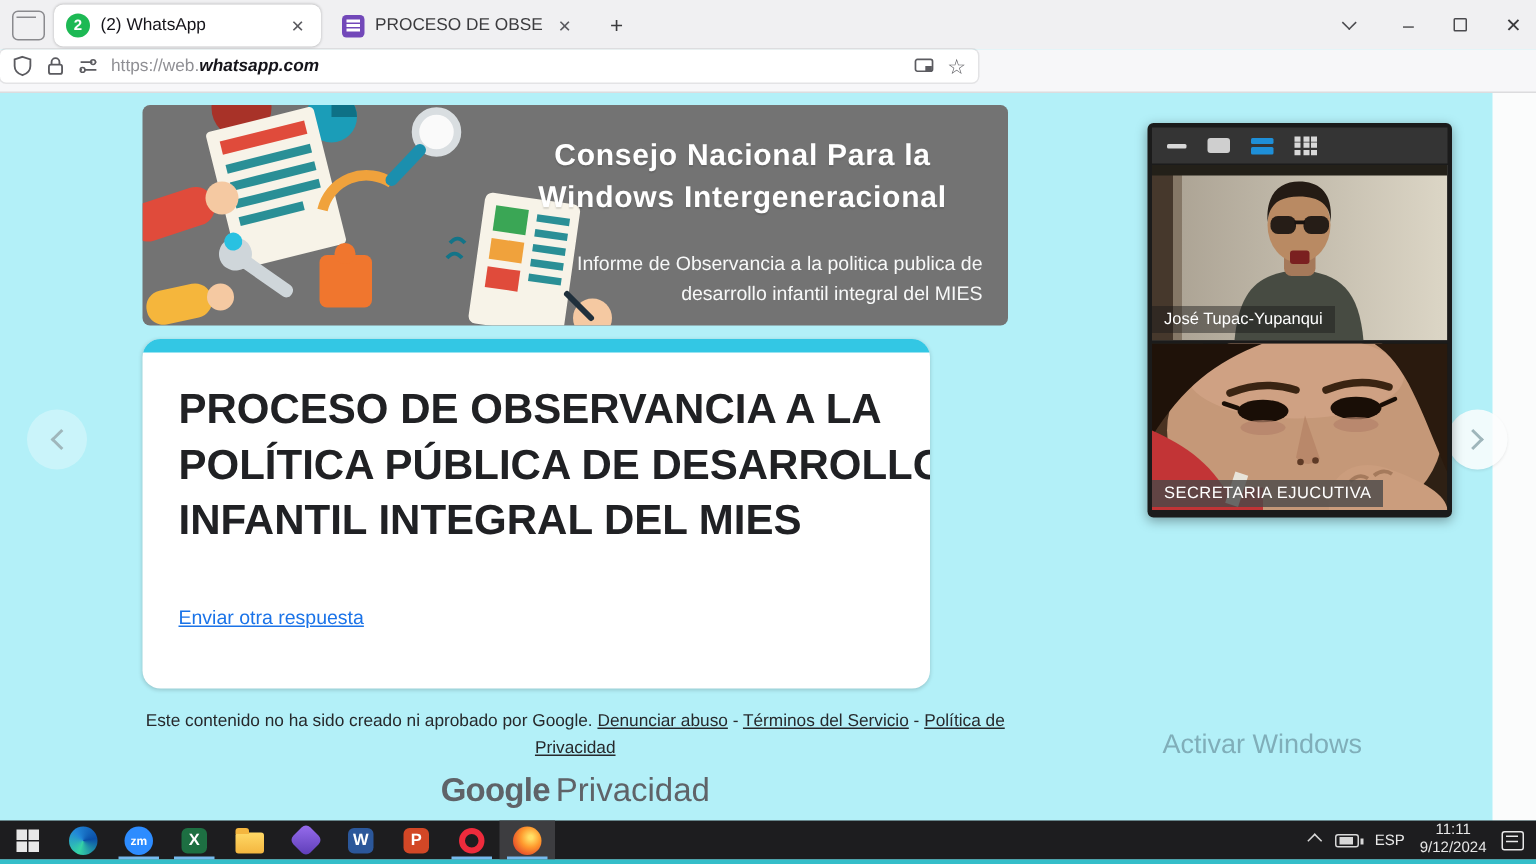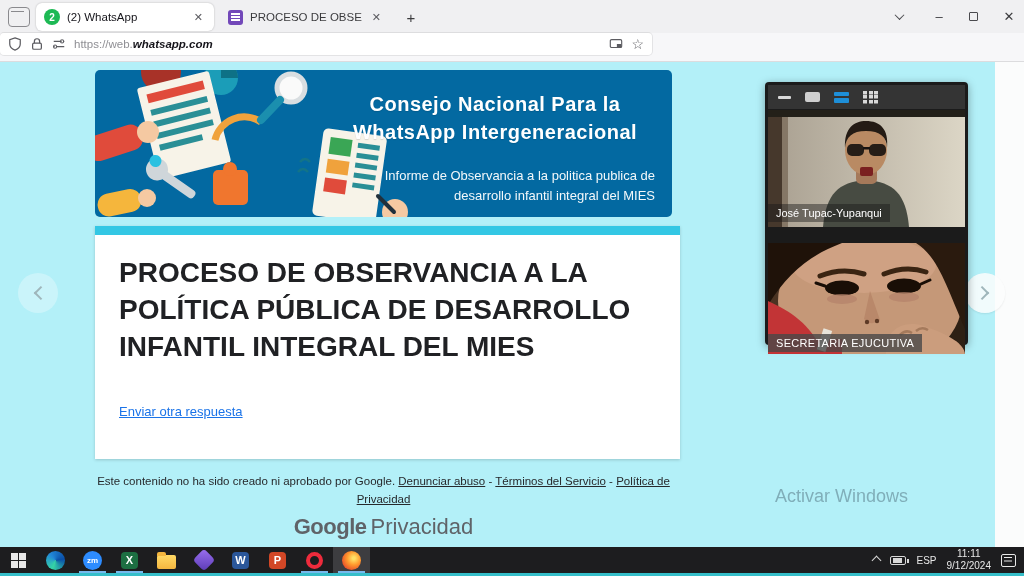--- a/index.html
+++ b/index.html
@@ -51,29 +51,29 @@
   .mini-ic { width:14px; height:14px; flex:0 0 14px; }
   #urlbar .spacer { flex:1; }
   .tb-ic { top:36px; width:26px; height:24px; display:flex; align-items:center;
       justify-content:center; color:#3b3b3e; border-radius:4px; font-size:14px;}
 
   
   #content { left:0; top:62px; width:1024px; height:485px; background:#b3f0f8; }
   #gutter { left:995px; top:0; width:29px; height:485px; background:#fbfcfc; }
 
   #banner { left:95px; top:8px; width:577px; height:147px; border-radius:5px;
-      background:#0369a1; overflow:hidden; }
+      background:#737373; overflow:hidden; }
   #banner-title { left:238px; top:20px; width:324px; text-align:center; color:#fff;
       font-size:20px; font-weight:bold; letter-spacing:.5px; line-height:1.4;
       text-shadow:0 1px 1px rgba(0,0,0,.12);}
   #banner-sub { left:248px; top:96px; width:312px; text-align:right; color:#fdfefe;
       font-size:13px; line-height:1.55; opacity:.96;}
 
-  #card { left:95px; top:164px; width:585px; height:233px; background:#fff;
-      border-radius:0; box-shadow:0 1px 3px rgba(0,0,0,.18); overflow:hidden;}
+  #card { left:95px; top:164px; width:525px; height:233px; background:#fff;
+      border-radius:12px; box-shadow:0 1px 3px rgba(0,0,0,.18); overflow:hidden;}
   #card .topbar { height:9px; background:#33c7e4; }
   #card .inner { padding:20px 24px 0 24px; }
   #form-title { font-size:28px; font-weight:bold; color:#202124; line-height:1.32;
       width:535px; }
   #form-confirm { margin-top:26px; font-size:13px; color:#202124; }
   #form-resubmit { display:inline-block; margin-top:38px; font-size:13px;
       color:#1a73e8; text-decoration:underline; }
 
   #footer { left:95px; top:410px; width:577px; text-align:center; font-size:11.5px;
       color:#27292c; line-height:1.6; }
@@ -109,21 +109,21 @@
       background-image:
         linear-gradient(#d8d8d8 0 0),linear-gradient(#d8d8d8 0 0),linear-gradient(#d8d8d8 0 0),
         linear-gradient(#d8d8d8 0 0),linear-gradient(#d8d8d8 0 0),linear-gradient(#d8d8d8 0 0),
         linear-gradient(#d8d8d8 0 0),linear-gradient(#d8d8d8 0 0),linear-gradient(#d8d8d8 0 0);
       background-size:4px 3.5px;
       background-position:0 0,5.5px 0,11px 0, 0 4.8px,5.5px 4.8px,11px 4.8px,
         0 9.6px,5.5px 9.6px,11px 9.6px;
       background-repeat:no-repeat;}
   .vfeed { position:relative; width:197px; overflow:hidden; }
   #vfeed1 { height:117px; margin-top:1px; }
-  #vfeed2 { height:114px; margin-top:16px; }
+  #vfeed2 { height:114px; margin-top:2px; }
   .vlabel { position:absolute; left:0; bottom:5px; color:#fff; font-size:11px;
       padding:3px 8px; }
   #vlabel1 { background:rgba(25,25,25,.45); }
   #vlabel2 { background:rgba(72,72,72,.80); letter-spacing:.3px; }
 
   
   #taskbar { left:0; top:547px; width:1024px; height:26px; background:#1d1d1f;
       display:flex; align-items:center; }
   #bottom-strip { left:0; top:573px; width:1024px; height:3px; background:#35bec9; }
   .tk { position:relative; width:37px; height:26px; display:flex; align-items:center;
@@ -304,21 +304,21 @@
           <rect x="258" y="72" width="22" height="5" fill="#2a8f96"></rect>
           <rect x="258" y="82" width="22" height="5" fill="#2a8f96"></rect>
           <rect x="258" y="92" width="22" height="5" fill="#2a8f96"></rect>
           <rect x="258" y="102" width="22" height="5" fill="#2a8f96"></rect>
           <rect x="258" y="112" width="22" height="5" fill="#2a8f96"></rect>
         </g>
         <circle cx="300" cy="142" r="13" fill="#f5c9a2"></circle>
         <line x1="283" y1="126" x2="299" y2="142" stroke="#20303c" stroke-width="4" stroke-linecap="round"></line>
         <path d="M205 92 q5 -6 10 0 M203 102 q5 -6 10 0" fill="none" stroke="#137488" stroke-width="2.5"></path>
       </svg>
-      <div id="banner-title" class="abs"><span>Consejo Nacional Para la</span><br><span>WhatsApp Intergeneracional</span></div>
+      <div id="banner-title" class="abs"><span>Consejo Nacional Para la</span><br><span>Windows Intergeneracional</span></div>
       <div id="banner-sub" class="abs"><span>Informe de Observancia a la politica publica de</span><br><span>desarrollo infantil integral del MIES</span></div>
     </div>
 
     <div id="card" class="abs">
       <div class="topbar"></div>
       <div class="inner">
         <div id="form-title">PROCESO DE OBSERVANCIA A LA POLÍTICA PÚBLICA DE DESARROLLO INFANTIL INTEGRAL DEL MIES</div>
         <a id="form-resubmit" href="#">Enviar otra respuesta</a>
       </div>
     </div>

